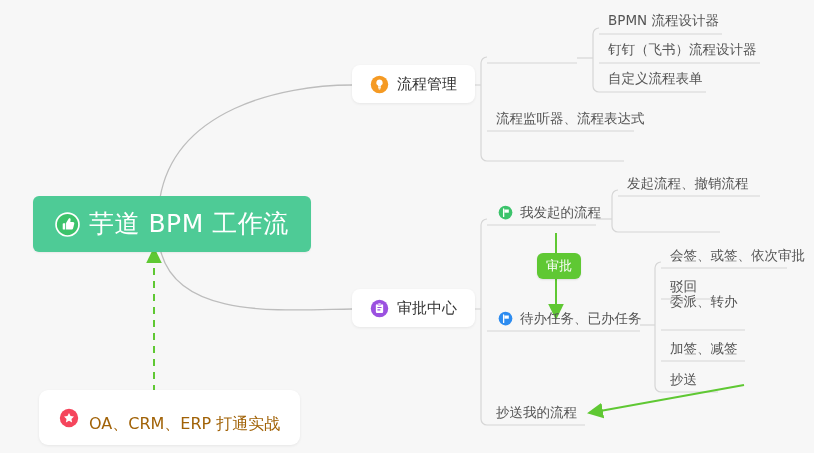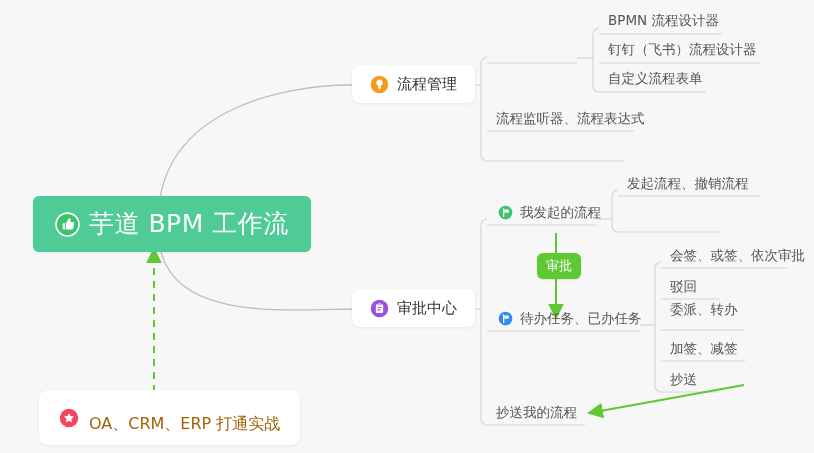--- a/index.html
+++ b/index.html
@@ -218,21 +218,21 @@
     </span>
     <span class="txt">待办任务、已办任务</span>
   </div>
 
   <div class="item" style="left:662px;top:246px;">
     <span class="txt">会签、或签、依次审批</span>
   </div>
   <div class="item" style="left:662px;top:277px;">
     <span class="txt">驳回</span>
   </div>
-  <div class="item" style="left:662px;top:300px;text-align:right;">
+  <div class="item" style="left:662px;top:292px;text-align:right;">
     <span class="txt">委派、转办</span>
   </div>
   <div class="item" style="left:662px;top:339px;">
     <span class="txt">加签、减签</span>
   </div>
   <div class="item" style="left:662px;top:370px;">
     <span class="txt">抄送</span>
   </div>
 
   <div class="item" style="left:488px;top:403px;">

